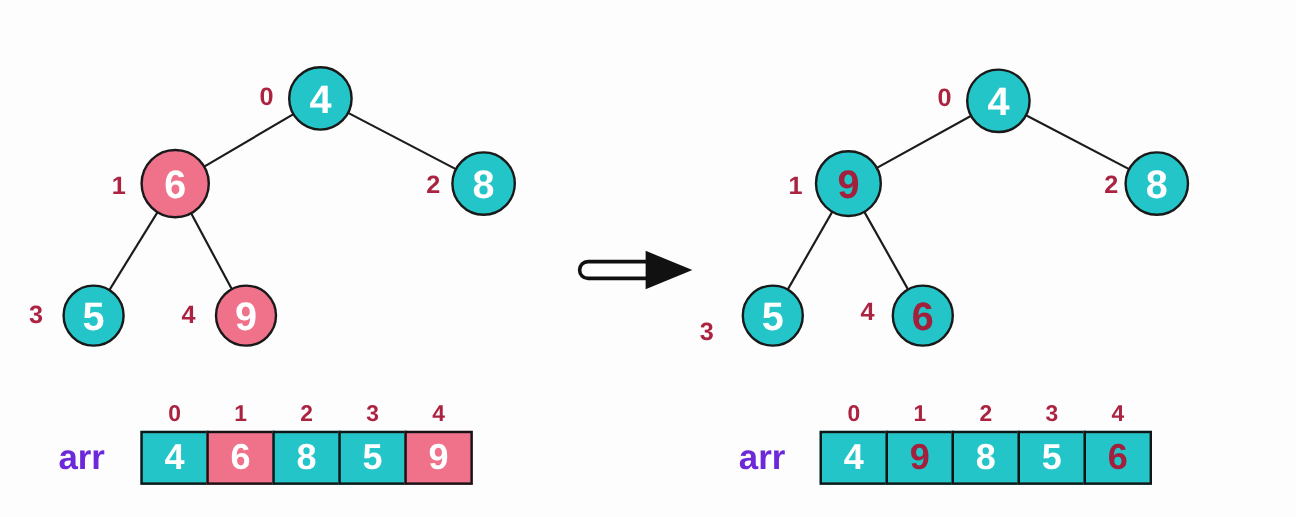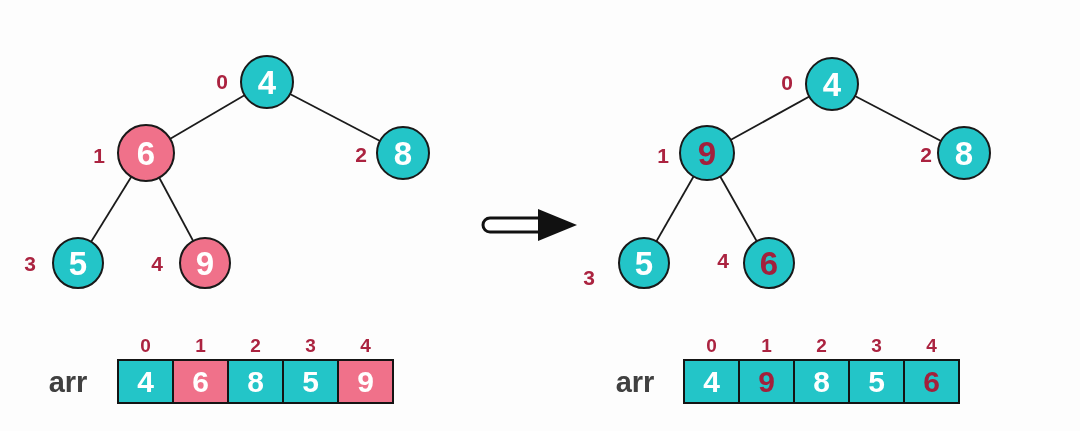--- a/index.html
+++ b/index.html
@@ -17,21 +17,21 @@
   .teal{background:#23c5c8;}
   .pink{background:#f0718a;}
   .text-white{color:#ffffff;}
   .text-red{color:#a2203c;}
   .idx{
     position:absolute;transform:translate(-50%,-50%);
     color:#ab2340;font-size:21px;line-height:1;
   }
   .arr-label{
     position:absolute;transform:translate(-50%,-50%);
-    color:#404040;font-size:29px;line-height:1;
+    color:#6d28d9;font-size:29px;line-height:1;
   }
   .array{position:absolute;}
   .idx-row{display:flex;margin:0 0 4px 1px;}
   .arr-idx{width:55px;text-align:center;color:#ab2340;font-size:19px;line-height:1;}
   .cells{display:flex;}
   .cell{
     box-sizing:border-box;width:57px;height:45px;border:2px solid #141414;
     margin-left:-2px;display:flex;align-items:center;justify-content:center;
   }
   .cell:first-child{margin-left:0;}

